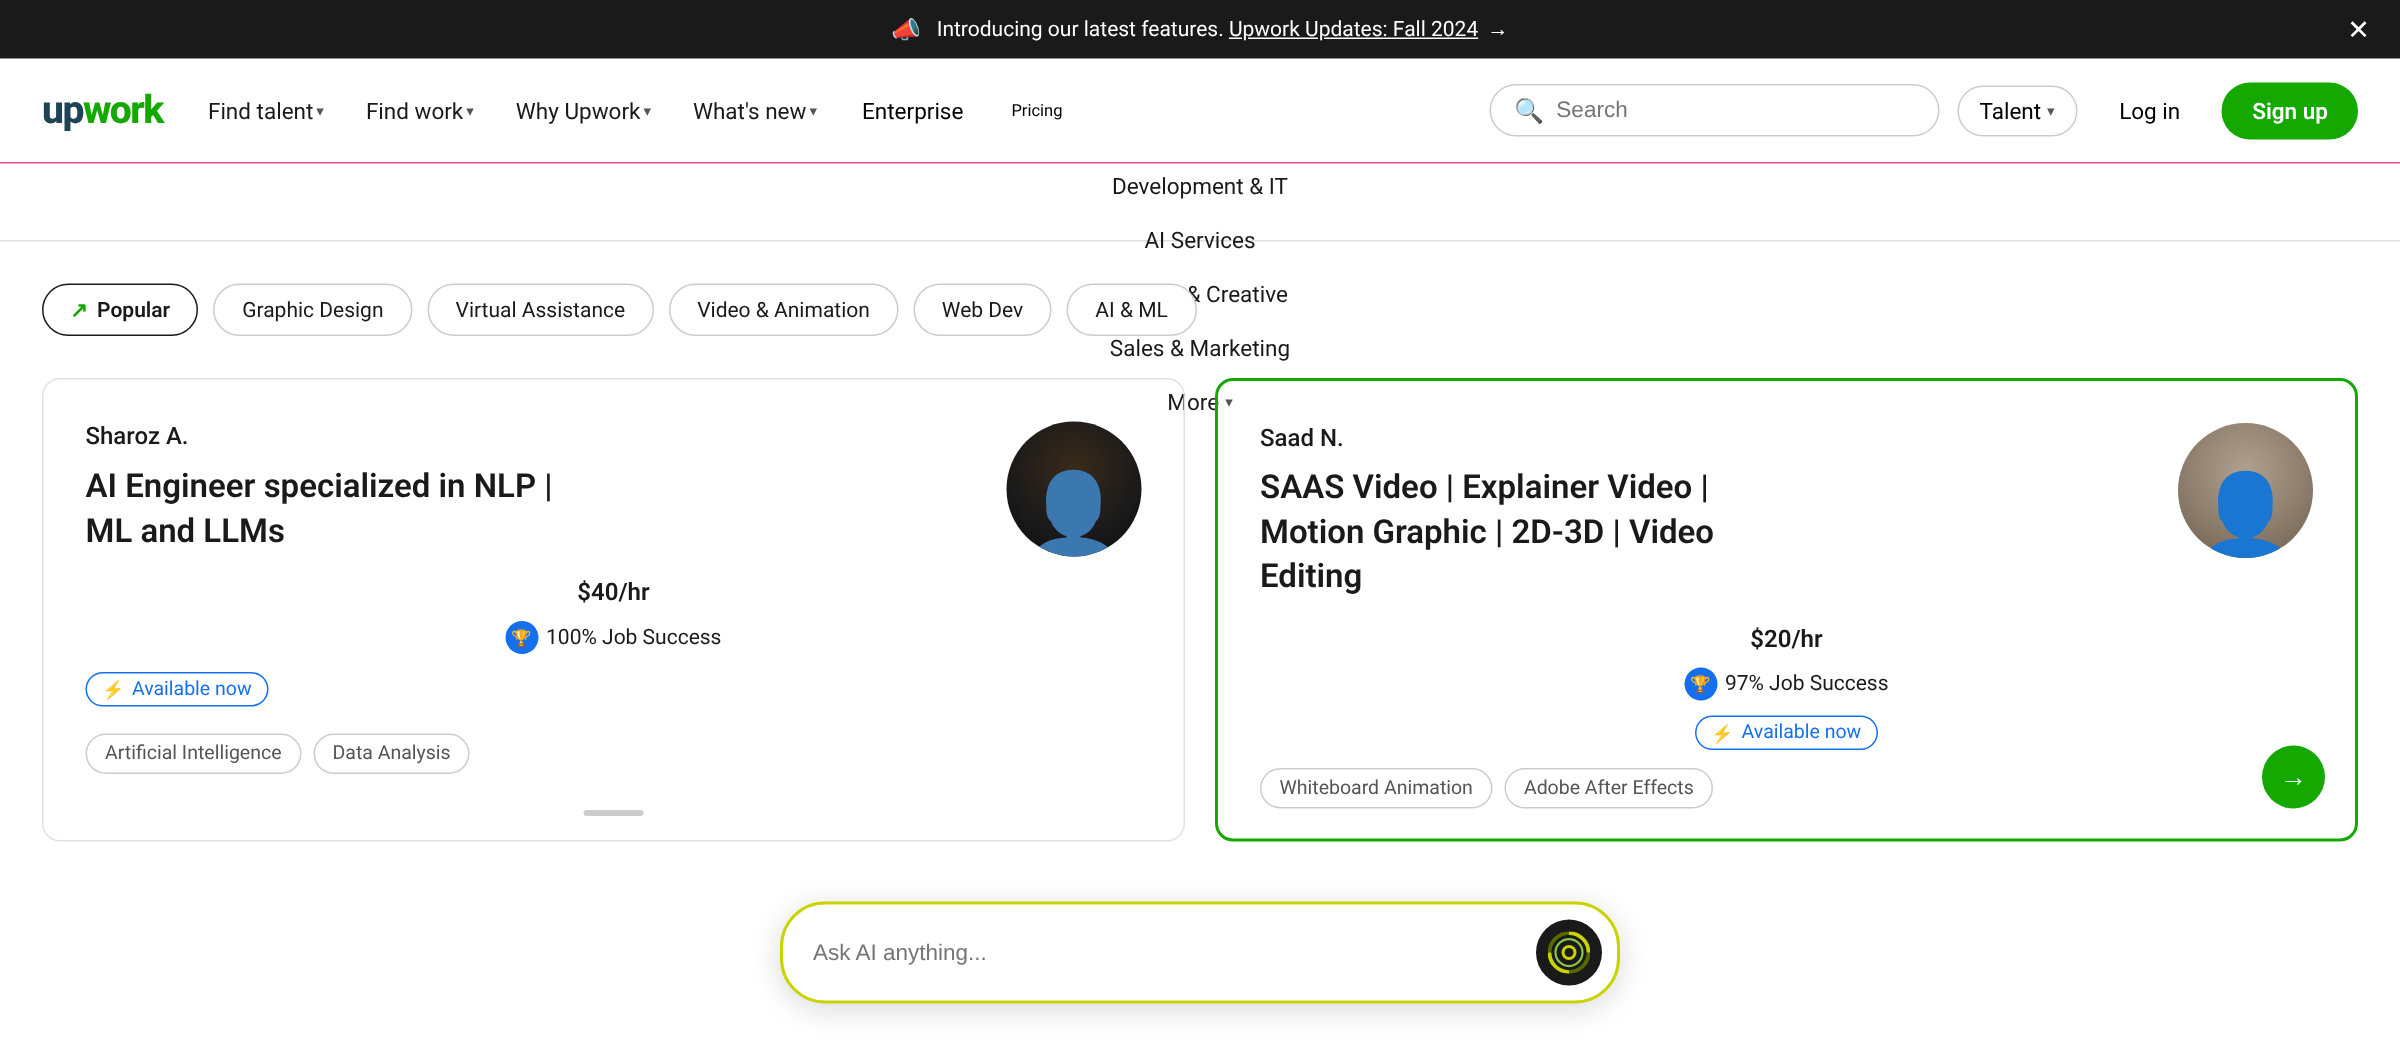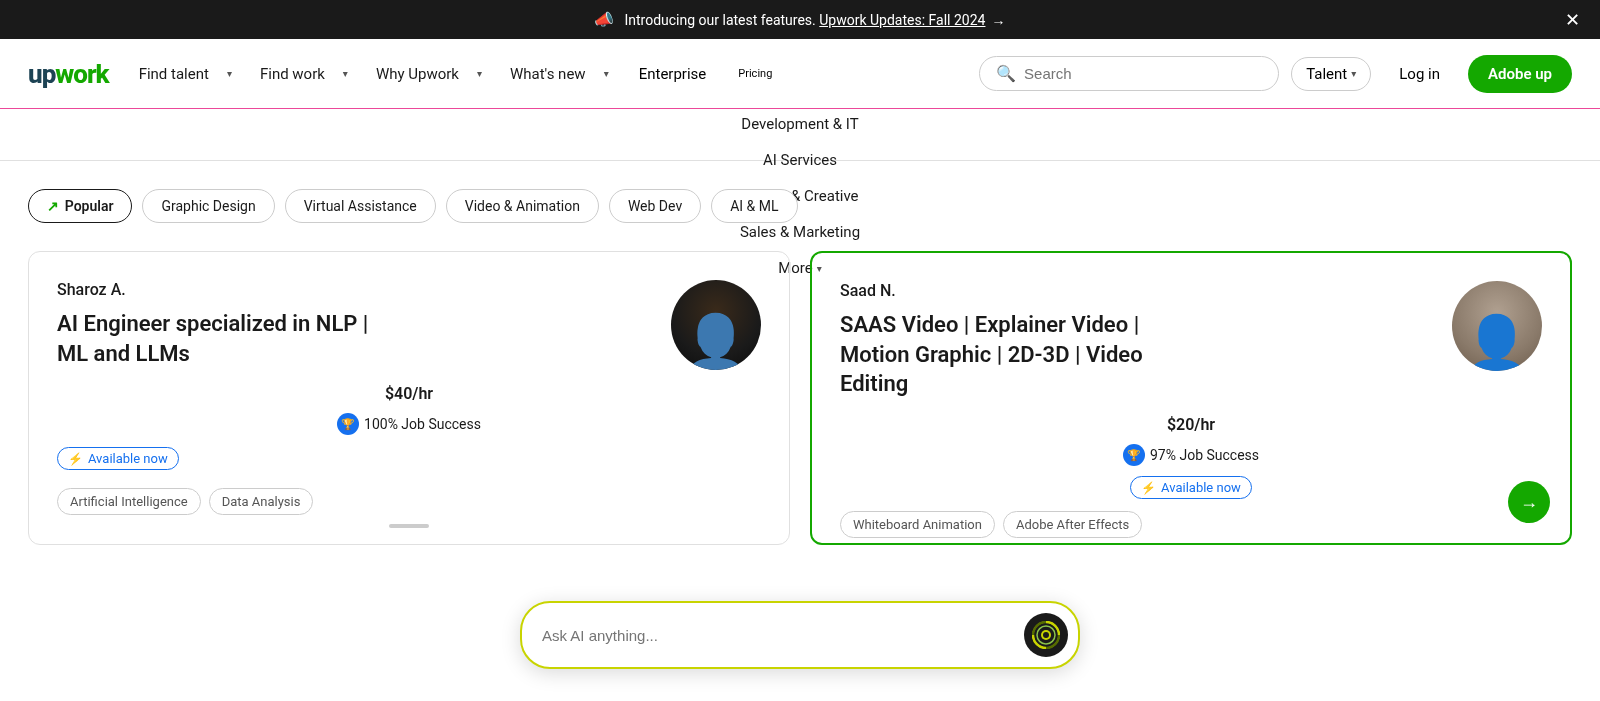--- a/index.html
+++ b/index.html
@@ -44,21 +44,21 @@
       font-weight: 800;
       color: #1d4354;
       margin-right: 12px;
       letter-spacing: -1px;
       text-decoration: none;
     }
     .logo span { color: #14a800; }
     .nav-item {
       display: flex;
       align-items: center;
-      gap: 18px;
+      gap: 2px;
       padding: 8px 10px;
       font-size: 15px;
       color: #1a1a1a;
       cursor: pointer;
       white-space: nowrap;
       border-radius: 4px;
       background: none;
       border: none;
       font-family: inherit;
     }
@@ -191,21 +191,21 @@
 
     
     .cards-grid {
       display: grid;
       grid-template-columns: 1fr 1fr;
       gap: 20px;
     }
     .card {
       border: 1.5px solid #e0e0e0;
       border-radius: 12px;
-      padding: 28px 28px 5px;
+      padding: 28px 28px 20px;
       position: relative;
       overflow: hidden;
       min-height: 280px;
     }
     .card.highlighted {
       border-color: #14a800;
       border-width: 2px;
     }
     .card-name {
       font-size: 16px;
@@ -437,21 +437,21 @@
   <button class="talent-dropdown">
     <span>Talent</span>
     <span class="nav-chevron">▾</span>
   </button>
 
   <button class="btn-login">
     <span>Log in</span>
   </button>
 
   <button class="btn-signup">
-    <span>Adobe up</span>
+    <span>Sign up</span>
   </button>
 </header>
 
 <nav class="cat-nav">
   <button class="cat-nav-item">
     <span>Development &amp; IT</span>
   </button>
   <button class="cat-nav-item">
     <span>AI Services</span>
   </button>

